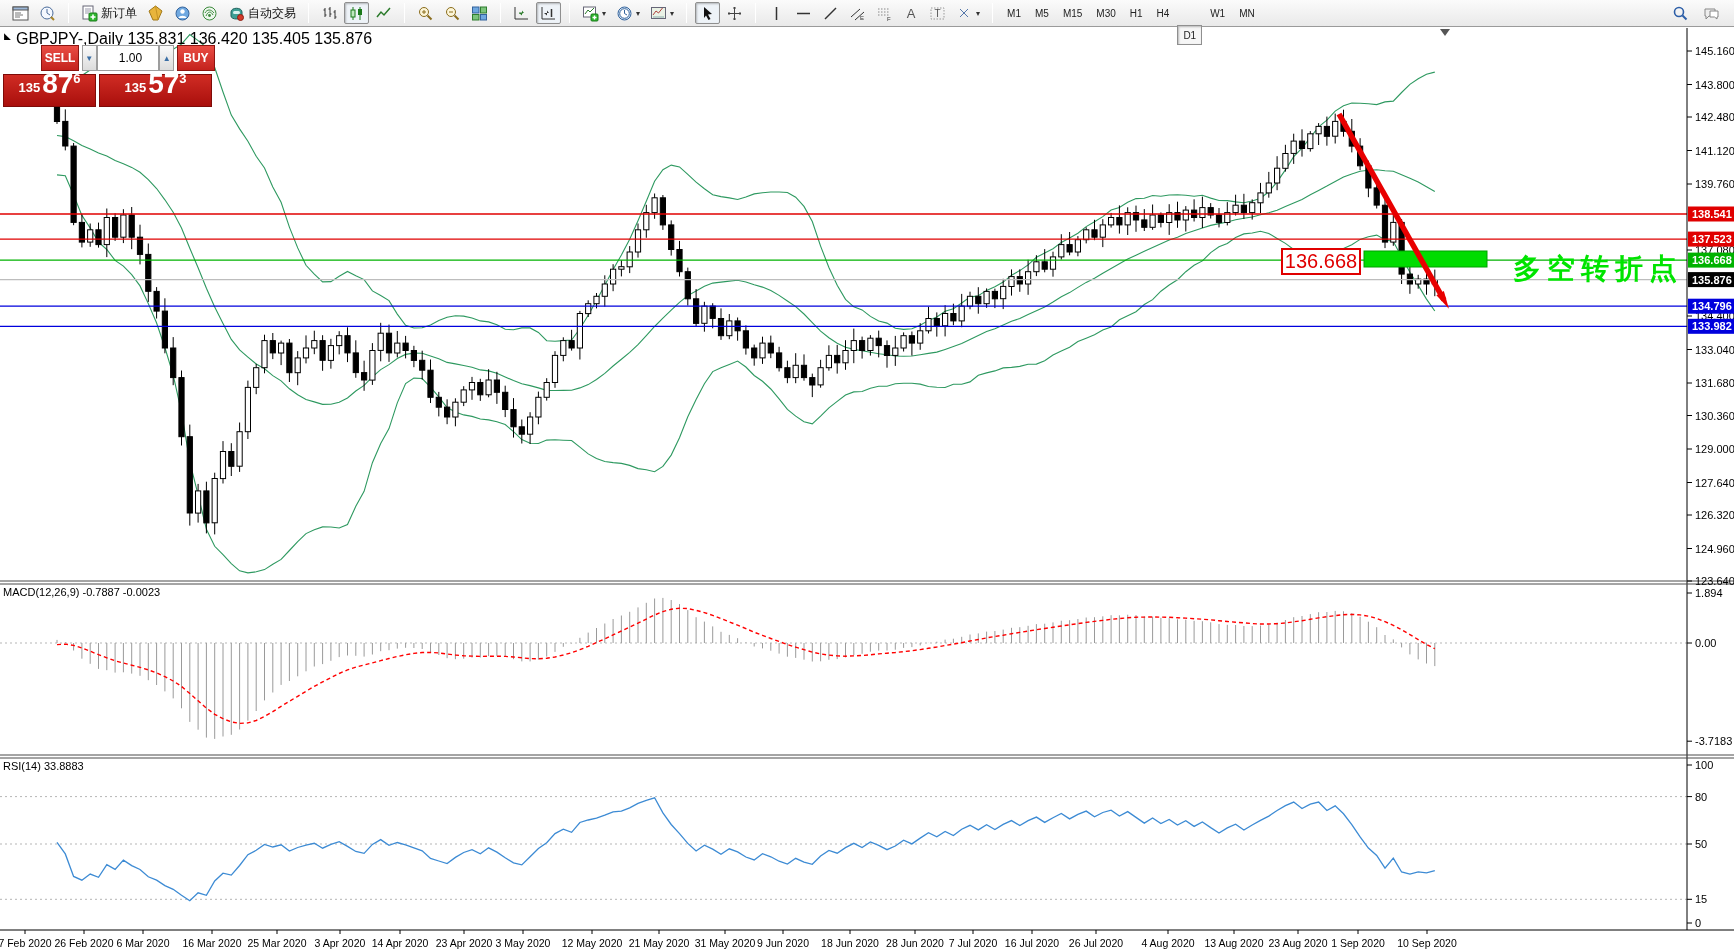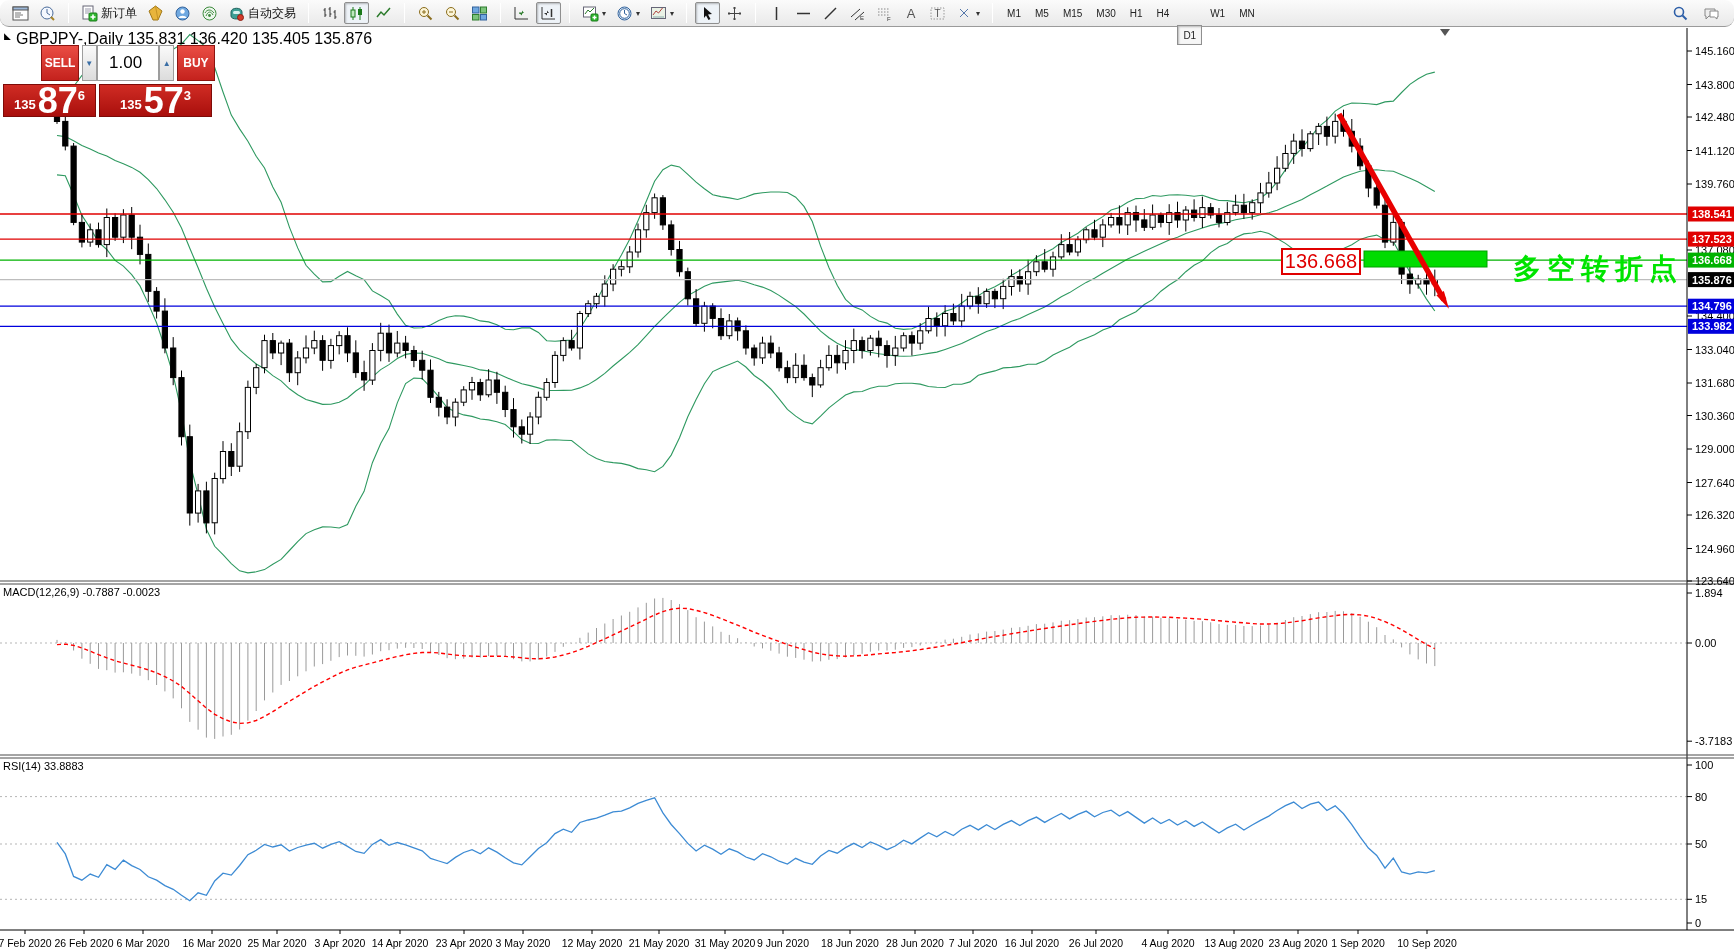--- a/index.html
+++ b/index.html
@@ -3,21 +3,21 @@
 <meta charset="utf-8">
 <style>
   * { margin:0; padding:0; box-sizing:border-box; }
   html,body { width:1734px; height:952px; overflow:hidden; background:#fff;
               font-family:"Liberation Sans", sans-serif; }
   #stage { position:relative; width:1734px; height:952px; background:#fff; }
 
   
   #toolbar { position:absolute; left:0; top:0; width:1734px; height:27px;
     background:linear-gradient(#fbfbfb,#e9e9e9); border-bottom:1px solid #9a9a9a;
-    display:flex; align-items:center; padding:0 4px; gap:2px; z-index:20;border-radius:9px; }
+    display:flex; align-items:center; padding:0 4px; gap:2px; z-index:20; }
   .tb-group { display:flex; align-items:center; gap:2px; padding:0 4px; }
   .tb-sep { width:1px; height:20px; background:#c3c3c3; margin:0 2px;
             border-right:1px solid #fff; }
   .tb-btn { height:22px; min-width:24px; display:flex; align-items:center; gap:3px;
     justify-content:center; padding:0 3px; border:1px solid transparent; border-radius:2px;
     font-size:12px; color:#222; cursor:default; }
   .tb-btn.pressed { border:1px solid #8f8f8f; background:#eef3f8;
     box-shadow:inset 1px 1px 2px rgba(0,0,0,.25); }
   .tb-btn .dd { font-size:8px; color:#333; }
   .tb-label { font-size:12px; color:#111; }
@@ -28,36 +28,36 @@
   .tb-right { margin-left:auto; display:flex; gap:6px; padding-right:6px; }
   .icon16 { width:17px; height:17px; display:block; }
 
   
   #chart-title { position:absolute; left:16px; top:30px; font-size:16px; color:#000; z-index:6; }
   #title-tri { position:absolute; left:4px; top:31px; font-size:9px; color:#000; z-index:6; }
   #svg-holder { position:absolute; left:0; top:0; z-index:1; }
 
   
   #quote { position:absolute; left:3px; top:45px; width:212px; z-index:7; }
-  .q-row1 { display:flex; height:36px;margin-left:38px; }
+  .q-row1 { display:flex; height:26px;margin-left:38px; }
   .q-btn { width:46px; background:linear-gradient(#ea4d44,#c4221d); color:#fff;
     border:1px solid #8d1410; font-size:12px; font-weight:bold;
     display:flex; align-items:center; justify-content:center; }
   .q-spin { width:18px; background:linear-gradient(#fafafa,#dcdcdc); border:1px solid #9d9d9d;
     color:#3a6ea5; font-size:8px; display:flex; align-items:center; justify-content:center; }
-  .q-field { width:72px; background:#fff; border:1px solid #9d9d9d; font-size:17px;
+  .q-field { width:72px; background:#fff; border:1px solid #9d9d9d; font-size:12px;
     display:flex; align-items:center; justify-content:flex-end; padding-right:16px; color:#000; }
   .q-gap { width:3px; }
   .q-row2 { display:flex; margin-top:3px; height:33px; }
   .q-box { background:linear-gradient(#d02c24,#a90f0c); border:1px solid #7e0b08; color:#fff;
-    display:flex; align-items:flex-end; justify-content:center; padding-bottom:1px;text-align:center; }
+    display:flex; align-items:flex-end; justify-content:center; padding-bottom:8px;text-align:center; }
   .q-box.left { width:93px; }
   .q-box.right { width:113px; margin-left:3px; }
   .q-small { font-size:13px; font-weight:bold; margin-right:2px; margin-bottom:3px; }
-  .q-big { font-size:36px; font-weight:bold; line-height:28px; }
+  .q-big { font-size:28px; font-weight:bold; line-height:28px; }
   .q-sup { font-size:13px; font-weight:bold; margin-bottom:12px; }
 
   
   #lvl-label { position:absolute; left:1281px; top:248px; width:80px; height:27px; z-index:5;
     border:2px solid #e00000; color:#e00000; background:#fff; font-size:20px;
     display:flex; align-items:center; justify-content:center; }
   #cn-note { position:absolute; left:1513px; top:250px; z-index:5; color:#00e400;
     font-size:28px; font-weight:bold; letter-spacing:6px; white-space:nowrap; }
 
   

